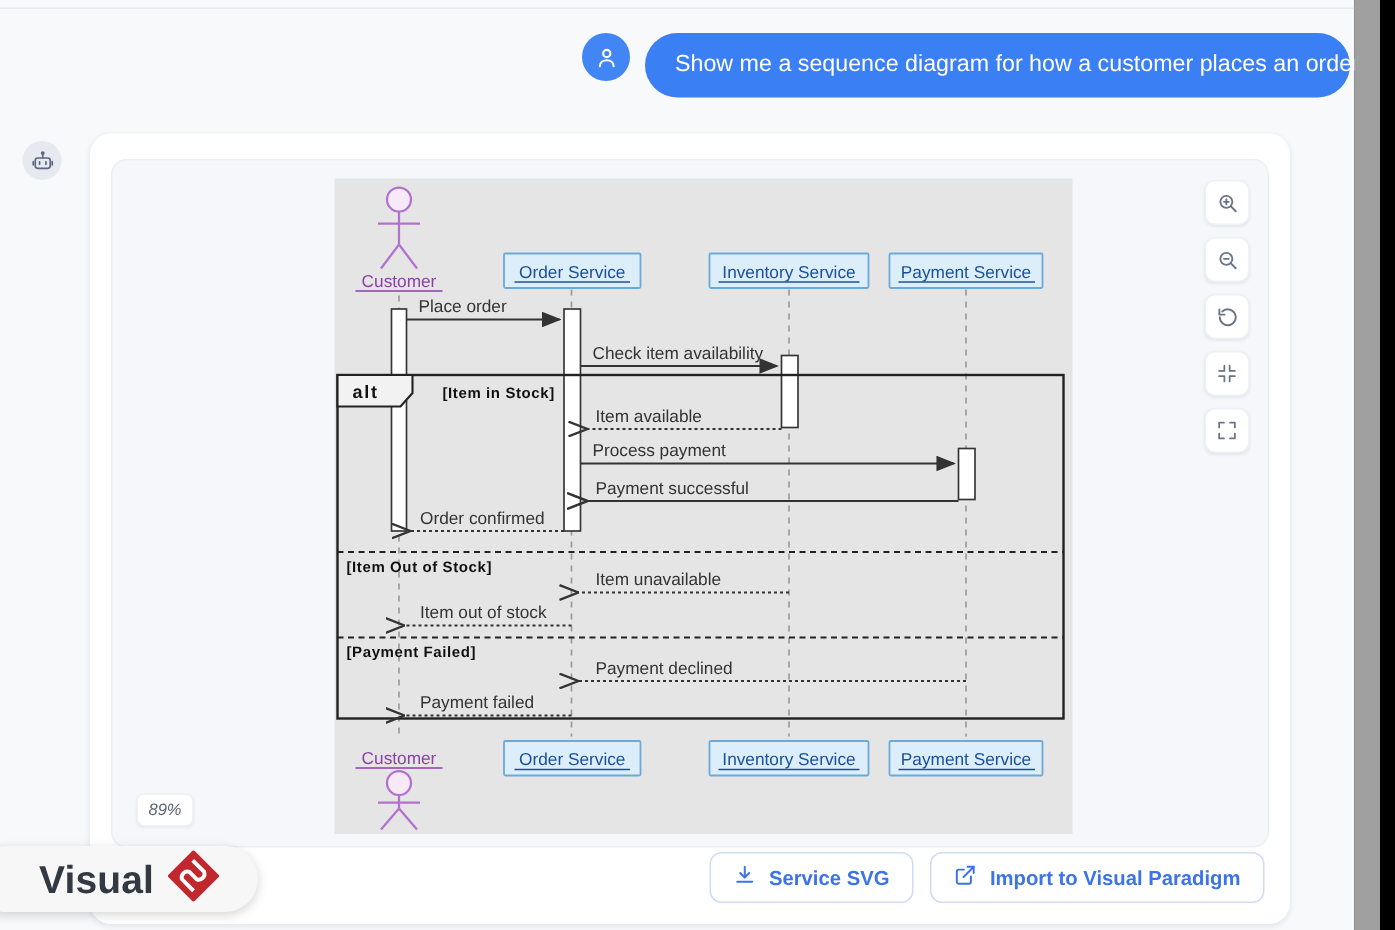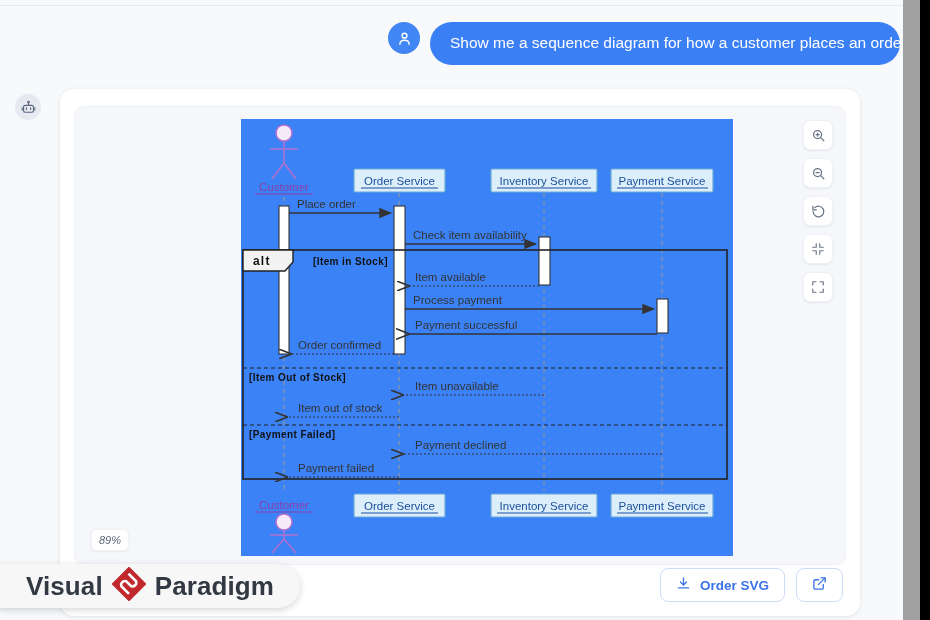--- a/index.html
+++ b/index.html
@@ -63,22 +63,21 @@
     position: absolute; left: 14px; top: 17px;
     width: 772px; height: 459px;
     background: #f5f7fa;
     border: 1px solid #eceff4;
     border-radius: 10px;
     overflow: hidden;
   }
   #diagram-canvas {
     position: absolute; left: 148px; top: 12px;
     width: 492px; height: 437px;
-    background: #3b82f6;
-    margin-left: 18px;
+    background: #e5e5e5;
   }
 
   
   #diagram-toolbar {
     position: absolute; right: 12px; top: 13px;
     display: flex; flex-direction: column; gap: 8px;
   }
   .tool-btn {
     width: 30px; height: 30px;
     background: #ffffff;
@@ -363,41 +362,41 @@
 
     <div id="card-actions">
       <button class="action-btn">
         <span>
           <svg width="15" height="15" viewBox="0 0 24 24" fill="none" stroke="#3b73e8" stroke-width="2.1" stroke-linecap="round" stroke-linejoin="round">
             <path d="M12 3v11"></path>
               <polyline points="7.2,9.6 12,14.4 16.8,9.6"></polyline>
               <path d="M4 19h16"></path>
             </svg>
         </span>
-        <span>Order SVG</span>
+        <span>Service SVG</span>
       </button>
       <button class="action-btn">
         <span>
           <svg width="15" height="15" viewBox="0 0 24 24" fill="none" stroke="#3b73e8" stroke-width="2.1" stroke-linecap="round" stroke-linejoin="round">
             <path d="M18 13.4V19a2 2 0 0 1-2 2H5a2 2 0 0 1-2-2V8a2 2 0 0 1 2-2h5.6"></path>
             <polyline points="14.4,3 21,3 21,9.6"></polyline>
               <line x1="10.2" y1="13.8" x2="21" y2="3"></line>
             </svg>
         </span>
+        <span>Import to Visual Paradigm</span>
       </button>
     </div>
   </div>
 
   <div id="vp-watermark">
     <span class="vp-word">Visual</span>
     <span>
       <svg width="34" height="34" viewBox="0 0 44 44">
         <g transform="rotate(45 22 22)">
           <rect x="6" y="6" width="32" height="32" fill="#c0282d"></rect>
           <path d="M12 13 h14 a5 5 0 0 1 0 9 h-9 a5 5 0 0 0 0 9 h14" fill="none" stroke="#ffffff" stroke-width="3.4"></path>
         </g>
       </svg>
     </span>
-    <span class="vp-word">Paradigm</span>
   </div>
 </div>
 
 <div id="scroll-track"></div>
 
 </body></html>

